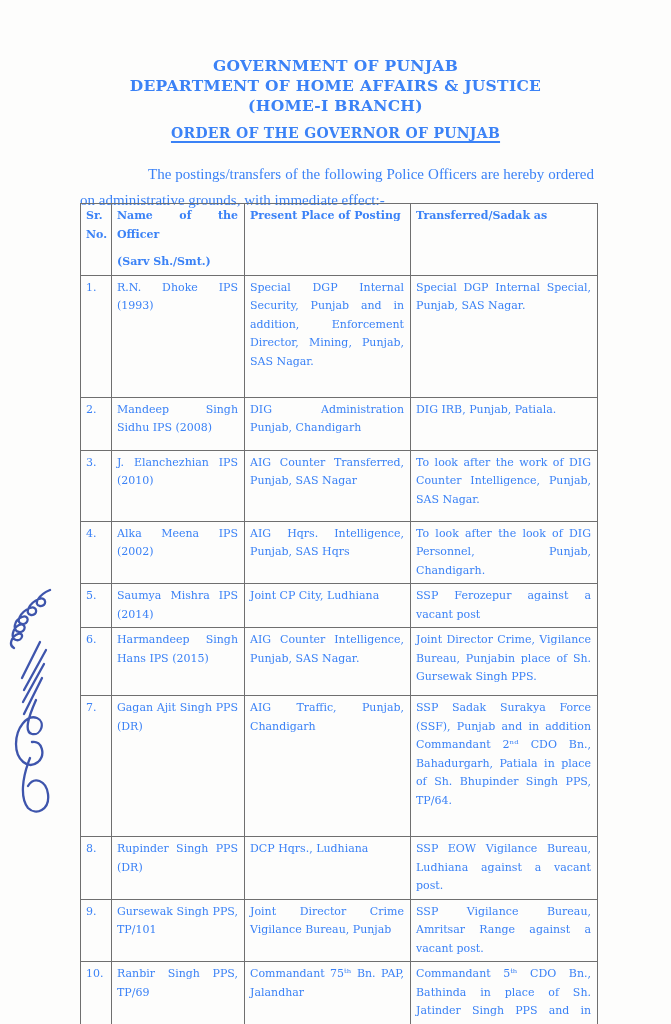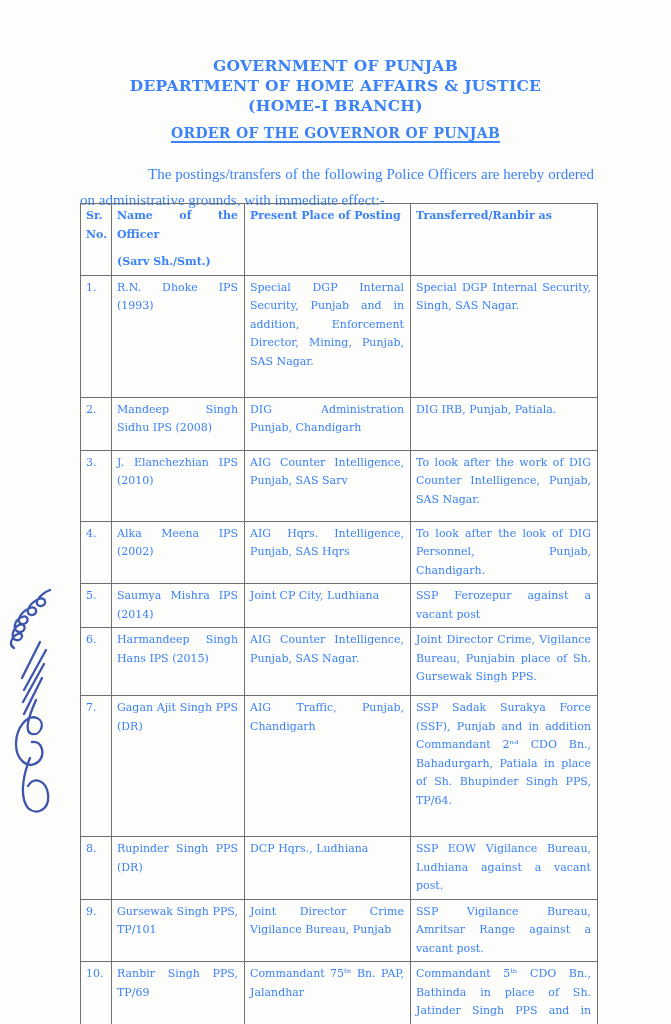--- a/index.html
+++ b/index.html
@@ -134,40 +134,40 @@
       <col style="width:187px">
     </colgroup>
     <thead>
       <tr>
         <th>Sr. No.</th>
         <th>
           <div>Name of the Officer</div>
           <div class="th-sub">(Sarv Sh./Smt.)</div>
         </th>
         <th>Present Place of Posting</th>
-        <th>Transferred/Ranbir as</th>
+        <th>Transferred/Sadak as</th>
       </tr>
     </thead>
     <tbody id="rows">
         <tr>
           <td class="col-sr">1.</td>
           <td class="col-name">R.N. Dhoke IPS (1993)</td>
           <td class="col-present">Special DGP Internal Security, Punjab and in addition, Enforcement Director, Mining, Punjab, SAS Nagar.</td>
-          <td class="col-transferred">Special DGP Internal Security, Singh, SAS Nagar.</td>
+          <td class="col-transferred">Special DGP Internal Special, Punjab, SAS Nagar.</td>
         </tr>
         <tr>
           <td class="col-sr">2.</td>
           <td class="col-name">Mandeep Singh Sidhu IPS (2008)</td>
           <td class="col-present">DIG Administration Punjab, Chandigarh</td>
           <td class="col-transferred">DIG IRB, Punjab, Patiala.</td>
         </tr>
         <tr>
           <td class="col-sr">3.</td>
           <td class="col-name">J. Elanchezhian IPS (2010)</td>
-          <td class="col-present">AIG Counter Intelligence, Punjab, SAS Sarv</td>
+          <td class="col-present">AIG Counter Transferred, Punjab, SAS Nagar</td>
           <td class="col-transferred">To look after the work of DIG Counter Intelligence, Punjab, SAS Nagar.</td>
         </tr>
         <tr>
           <td class="col-sr">4.</td>
           <td class="col-name">Alka Meena IPS (2002)</td>
           <td class="col-present">AIG Hqrs. Intelligence, Punjab, SAS Hqrs</td>
           <td class="col-transferred">To look after the look of DIG Personnel, Punjab, Chandigarh.</td>
         </tr>
         <tr>
           <td class="col-sr">5.</td>

